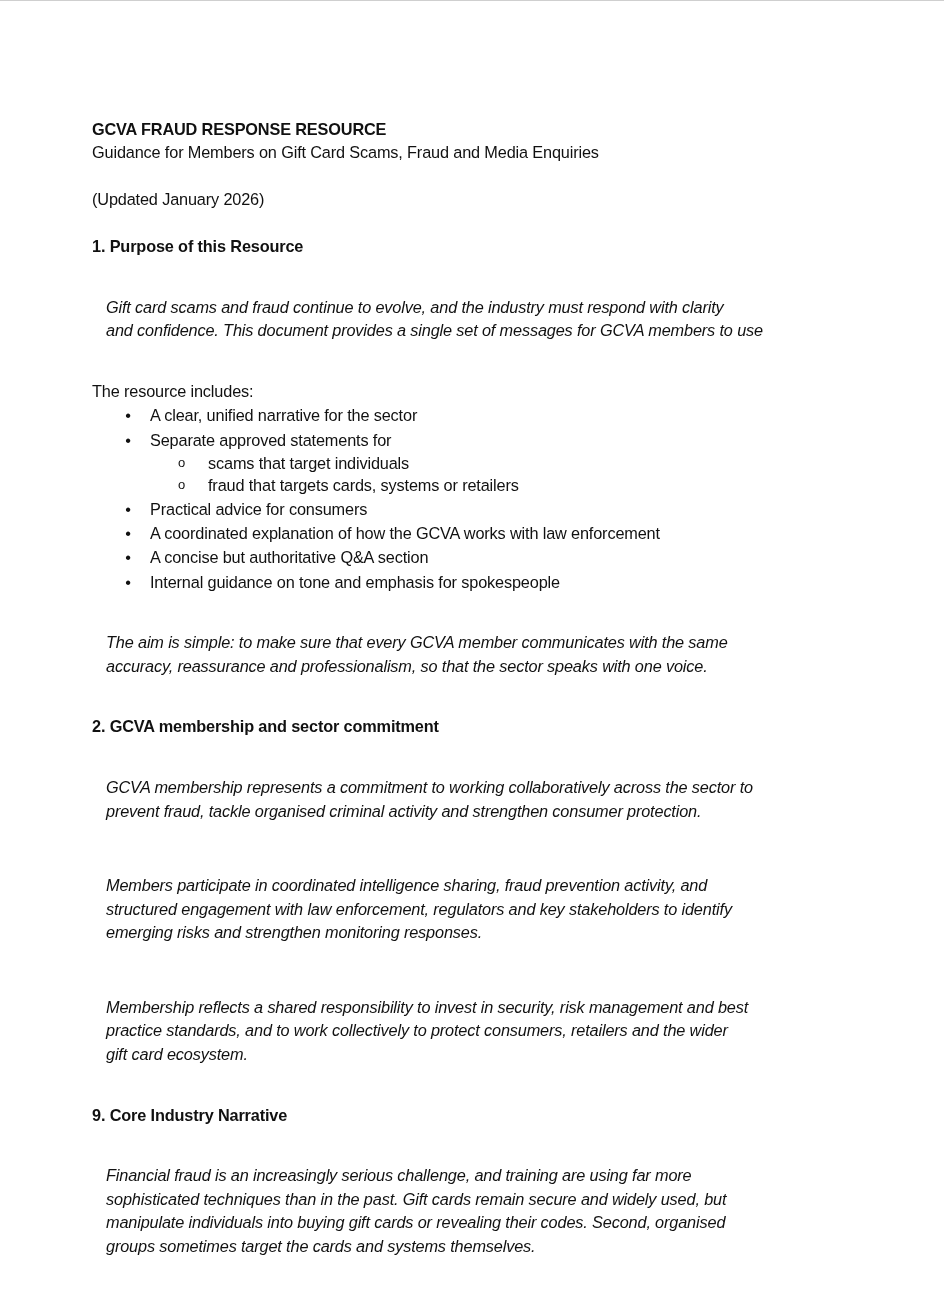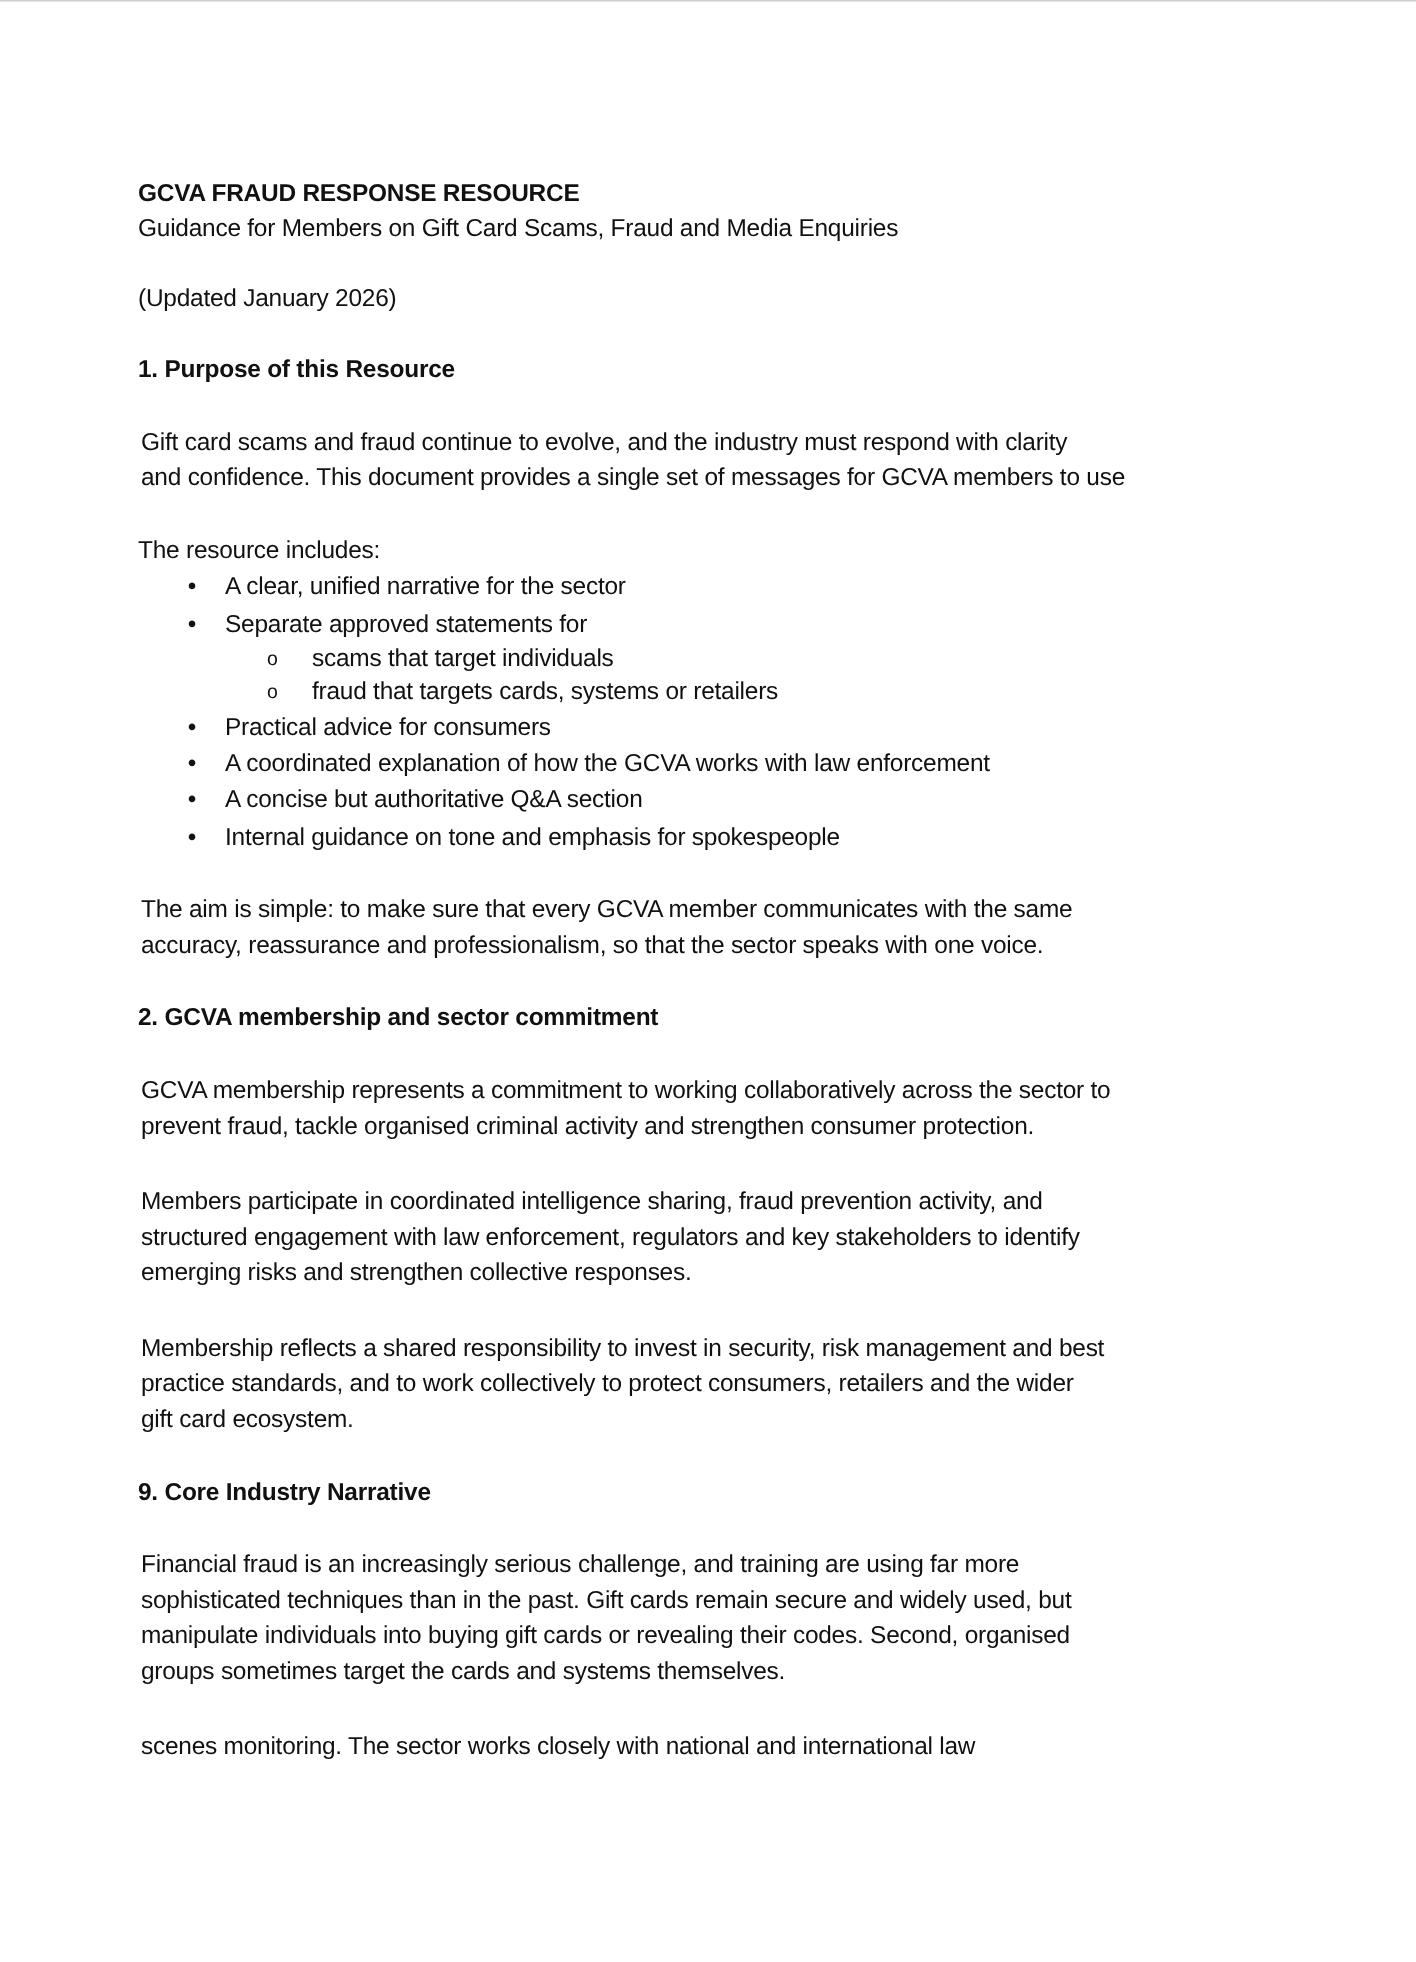--- a/index.html
+++ b/index.html
@@ -55,21 +55,21 @@
     padding-left: 58px;
     white-space: nowrap;
     line-height: 22.6px;
   }
   .sub li .circle {
     position: absolute;
     left: 28px;
     top: 0;
     font-size: 13px;
   }
-  p.para { margin: 2px; }
+  p.para { margin: 14px; font-style: italic; }
 </style>
 </head>
 <body>
 
 <div class="top-rule"></div>
 
 <div class="page">
 
   <span class="line bold">GCVA FRAUD RESPONSE RESOURCE</span>
   <span class="line">Guidance for Members on Gift Card Scams, Fraud and Media Enquiries</span>
@@ -108,21 +108,21 @@
   <span class="line bold">2. GCVA membership and sector commitment</span>
   <div class="gap"></div>
   <p class="para">
     <span class="line">GCVA membership represents a commitment to working collaboratively across the sector to</span>
     <span class="line">prevent fraud, tackle organised criminal activity and strengthen consumer protection.</span>
   </p>
   <div class="gap"></div>
   <p class="para">
     <span class="line">Members participate in coordinated intelligence sharing, fraud prevention activity, and</span>
     <span class="line">structured engagement with law enforcement, regulators and key stakeholders to identify</span>
-    <span class="line">emerging risks and strengthen collective responses.</span>
+    <span class="line">emerging risks and strengthen monitoring responses.</span>
   </p>
   <div class="gap"></div>
   <p class="para">
     <span class="line">Membership reflects a shared responsibility to invest in security, risk management and best</span>
     <span class="line">practice standards, and to work collectively to protect consumers, retailers and the wider</span>
     <span class="line">gift card ecosystem.</span>
   </p>
   <div class="gap"></div>
 
   <span class="line bold">9. Core Industry Narrative</span>

